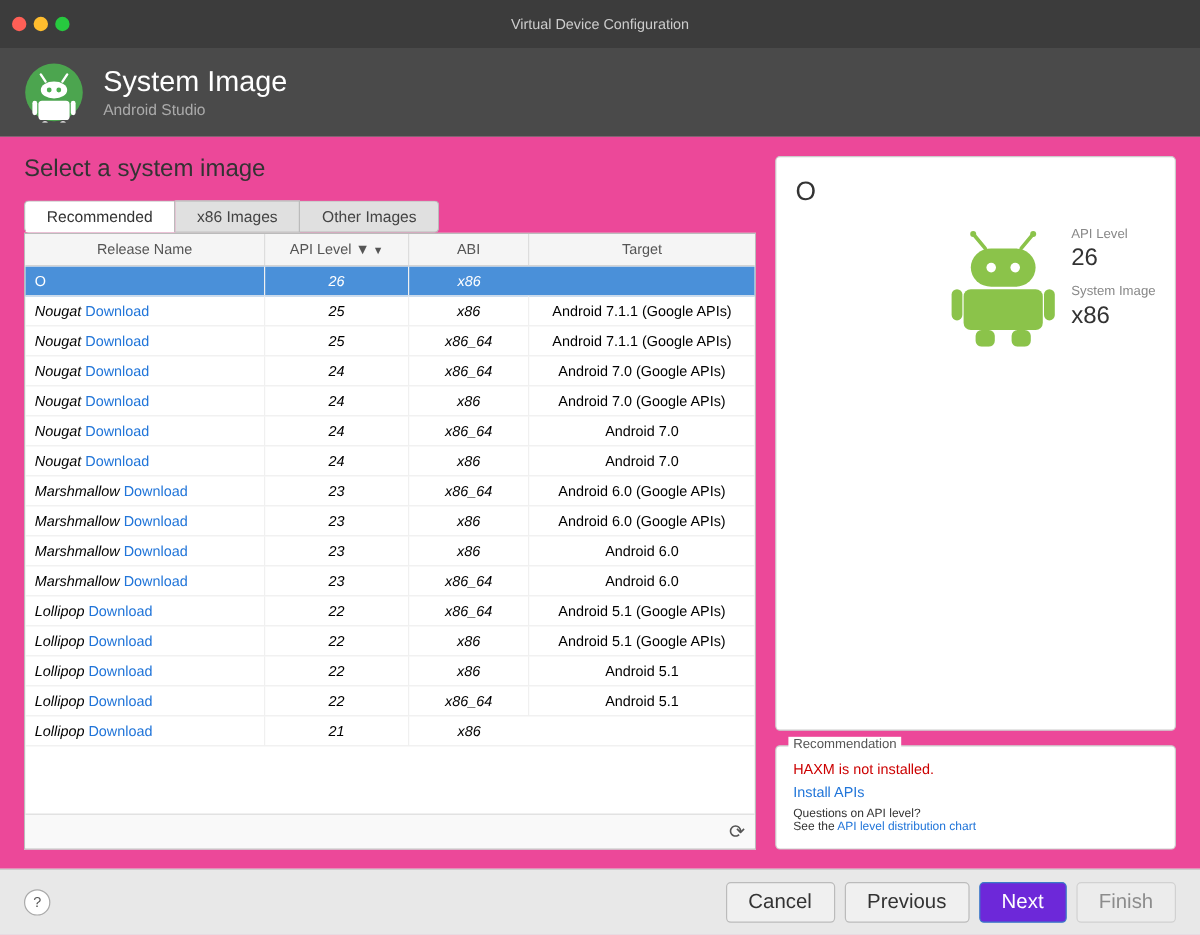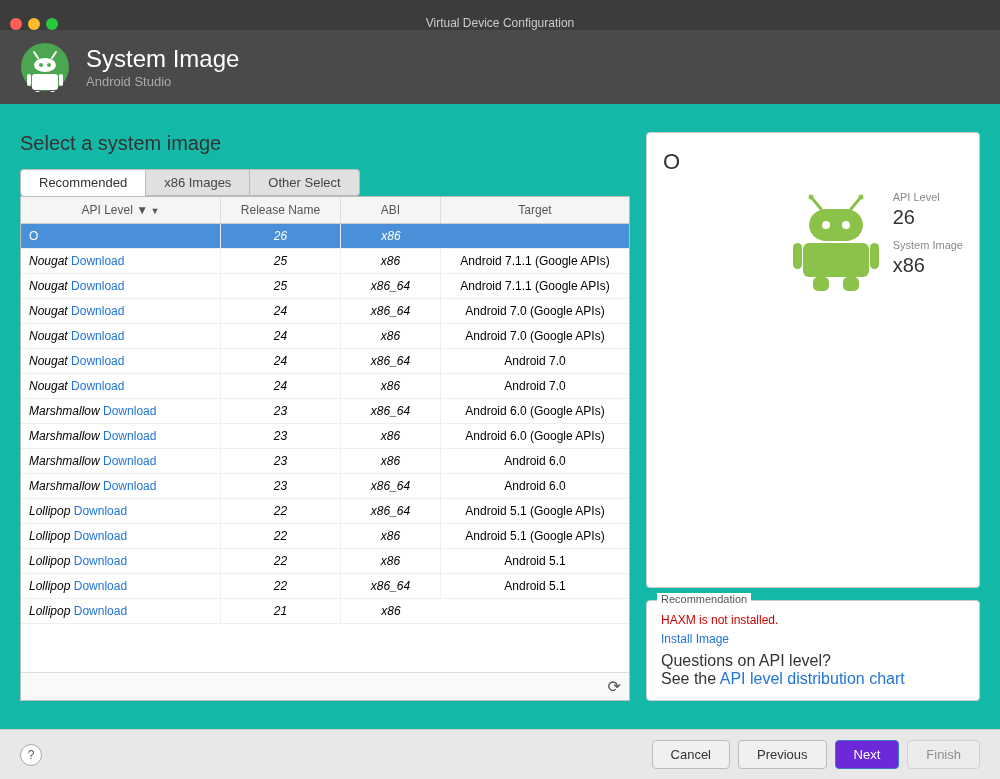--- a/index.html
+++ b/index.html
@@ -10,23 +10,23 @@
       width: 1000px;
       height: 779px;
       overflow: hidden;
       display: flex;
       flex-direction: column;
     }
 
     
     .title-bar {
       background: #3c3c3c;
-      height: 30px;
-      display: flex;
-      align-items: flex-end;
+      height: 40px;
+      display: flex;
+      align-items: center;
       justify-content: center;
       position: relative;
     }
     .title-bar-title {
       color: #ccc;
       font-size: 12px;
     }
     .traffic-lights {
       position: absolute;
       left: 10px;
@@ -63,23 +63,23 @@
     }
     .header-subtitle {
       color: #aaa;
       font-size: 13px;
     }
 
     
     .main-content {
       display: flex;
       flex: 1;
-      padding: 28px 20px;
+      padding: 16px 20px;
       gap: 16px;
-      background: #14b8a6;
+      background: #ec4899;
       overflow: hidden;
     }
 
     .left-panel {
       flex: 0 0 610px;
       display: flex;
       flex-direction: column;
     }
 
     .page-title {
@@ -241,21 +241,21 @@
       font-size: 12px;
       margin-bottom: 4px;
     }
     .recommendation-link {
       color: #2175d9;
       text-decoration: none;
       font-size: 12px;
     }
 
     .api-question {
-      font-size: 16px;
+      font-size: 10px;
       color: #333;
       margin-top: 6px;
     }
     .api-link {
       color: #2175d9;
       text-decoration: none;
     }
 
     
     .bottom-bar {
@@ -285,21 +285,21 @@
     }
     .bottom-right {
       display: flex;
       gap: 8px;
       align-items: center;
     }
     .btn {
       padding: 6px 18px;
       border-radius: 4px;
       border: 1px solid #bbb;
-      font-size: 13px;
+      font-size: 17px;
       cursor: pointer;
       background: #f0f0f0;
       color: #333;
     }
     .btn-primary {
       background: #6d28d9;
       color: white;
       border-color: #3a7bc8;
     }
     .btn-disabled {
@@ -371,27 +371,27 @@
 </div>
 
 <div class="main-content">
 
   <div class="left-panel">
     <div class="page-title">Select a system image</div>
 
     <div class="tabs">
       <div class="tab active">Recommended</div>
       <div class="tab">x86 Images</div>
-      <div class="tab">Other Select</div>
+      <div class="tab">Other Images</div>
     </div>
 
     <div class="table-container">
       <div class="table-header">
+        <div class="th">Release Name</div>
         <div class="th sorted">API Level ▼</div>
-        <div class="th">Release Name</div>
         <div class="th">ABI</div>
         <div class="th">Target</div>
       </div>
       <div class="table-body" id="table-body">
       <div class="table-row selected">
             <div class="td"><span>O</span></div>
             <div class="td td-italic">26</div>
             <div class="td td-italic">x86</div>
           </div>
           <div class="table-row">
@@ -533,21 +533,21 @@
           </div>
         </div>
       </div>
 
       <div style="flex: 1;"></div>
     </div>
 
     <div style="background: white; border: 1px solid #ccc; border-radius: 4px; padding: 12px 14px; position: relative;">
       <div class="recommendation-legend">Recommendation</div>
       <div class="recommendation-error">HAXM is not installed.</div>
-      <a class="recommendation-link" href="#">Install Image</a>
+      <a class="recommendation-link" href="#">Install APIs</a>
       <div class="api-question">
         <span>Questions on API level?</span>
         <br>
         <span>See the </span><a class="api-link" href="#">API level distribution chart</a>
       </div>
     </div>
   </div>
 </div>
 
 <div class="bottom-bar">

